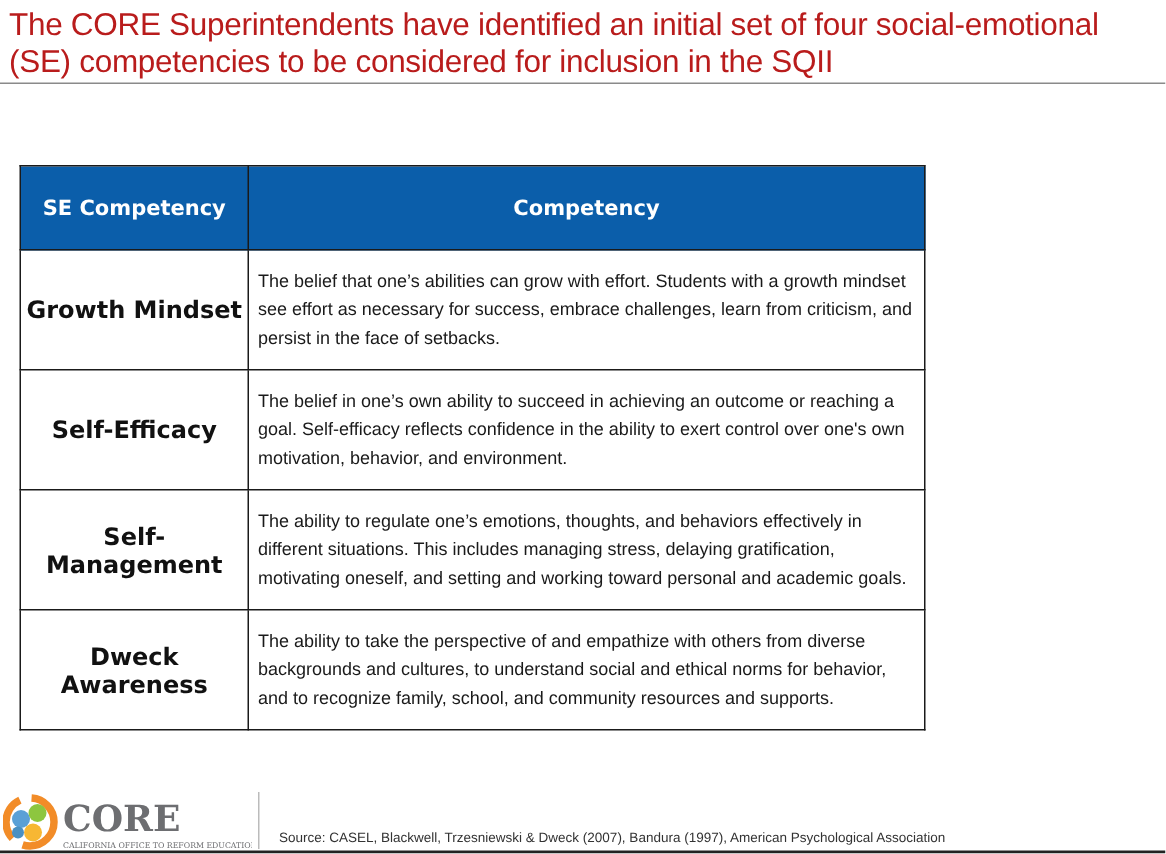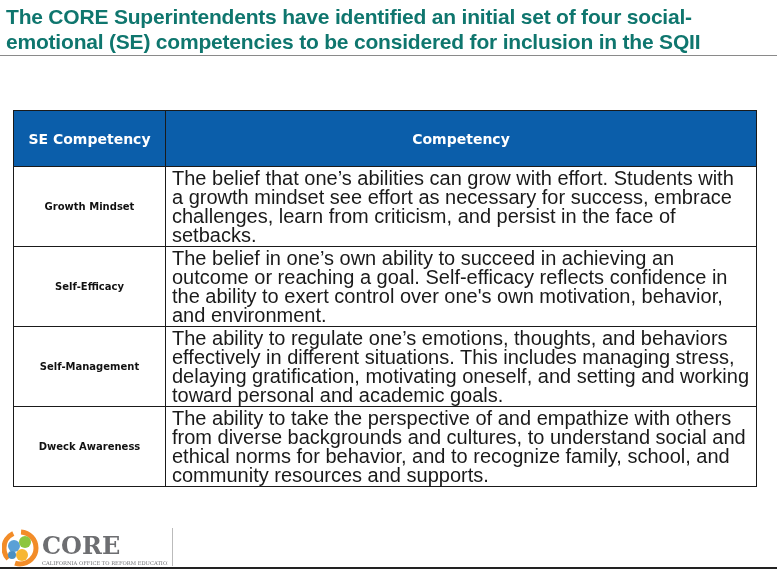--- a/index.html
+++ b/index.html
@@ -1,24 +1,24 @@
 <!DOCTYPE html>
 <html><head>
 <meta charset="utf-8">
 <style>
   html,body{margin:0;padding:0;background:#fff;}
   body{width:777px;height:569px;position:relative;overflow:hidden;font-family:"Liberation Sans",sans-serif;}
-  .title{position:absolute;left:6px;top:4px;width:770px;font-size:21px;font-weight:bold;color:#0f766e;line-height:25px;letter-spacing:-0.2px;}
+  .title{position:absolute;left:6px;top:4px;width:770px;font-size:21px;font-weight:normal;color:#b91c1c;line-height:25px;letter-spacing:-0.2px;}
   .title-rule{position:absolute;left:0;top:55px;width:777px;height:1px;background:#8a8a8a;}
-  table{position:absolute;left:13px;top:110px;width:744px;border-collapse:collapse;}
+  table{position:absolute;left:13px;top:110px;width:604px;border-collapse:collapse;}
   th,td{border:1.5px solid #1a1a1a;}
   th{background:#0b5eaa;color:#fff;font-family:"DejaVu Sans",sans-serif;font-size:14px;font-weight:bold;height:53px;text-align:center;}
   td{height:77px;}
-  td.comp{width:149px;text-align:center;font-family:"DejaVu Sans",sans-serif;font-weight:bold;font-size:10px;color:#111;}
-  td.def{padding:0 6px;font-size:20px;line-height:19px;color:#1a1a1a;}
+  td.comp{width:149px;text-align:center;font-family:"DejaVu Sans",sans-serif;font-weight:bold;font-size:16px;color:#111;}
+  td.def{padding:0 6px;font-size:12px;line-height:19px;color:#1a1a1a;}
   .footer{position:absolute;left:0;top:526px;width:777px;height:43px;}
   .logo{position:absolute;left:2px;top:2px;width:166px;height:40px;}
   .vsep{position:absolute;left:172px;top:2px;width:1px;height:38px;background:#bbb;}
   .source{position:absolute;left:186px;top:27px;font-size:9px;color:#333;}
   .bottom-rule{position:absolute;left:0;top:567px;width:777px;height:2px;background:#222;}
 </style>
 </head>
 <body>
 
 <div class="title">The CORE Superintendents have identified an initial set of four social-emotional (SE) competencies to be considered for inclusion in the SQII</div>
@@ -57,14 +57,15 @@
       <circle cx="18" cy="20" r="16" fill="none" stroke="#f28c28" stroke-width="5" stroke-dasharray="30 8"></circle>
       <circle cx="12" cy="18" r="6" fill="#5aa0d6"></circle>
       <circle cx="23" cy="14" r="6" fill="#8dc63f"></circle>
       <circle cx="20" cy="27" r="6" fill="#f7b733"></circle>
       <circle cx="10" cy="27" r="4" fill="#4a90c2"></circle>
     </g>
     <text x="40" y="26" font-family="DejaVu Serif, serif" font-weight="bold" font-size="24" fill="#6d6e71">CORE</text>
     <text x="40" y="37" font-family="DejaVu Serif, serif" font-size="5.2" fill="#6d6e71">CALIFORNIA OFFICE TO REFORM EDUCATION</text>
   </svg>
   <div class="vsep"></div>
+  <div class="source">Source: CASEL, Blackwell, Trzesniewski &amp; Dweck (2007), Bandura (1997), American Psychological Association</div>
 </div>
 <div class="bottom-rule"></div>
 
 </body></html>

